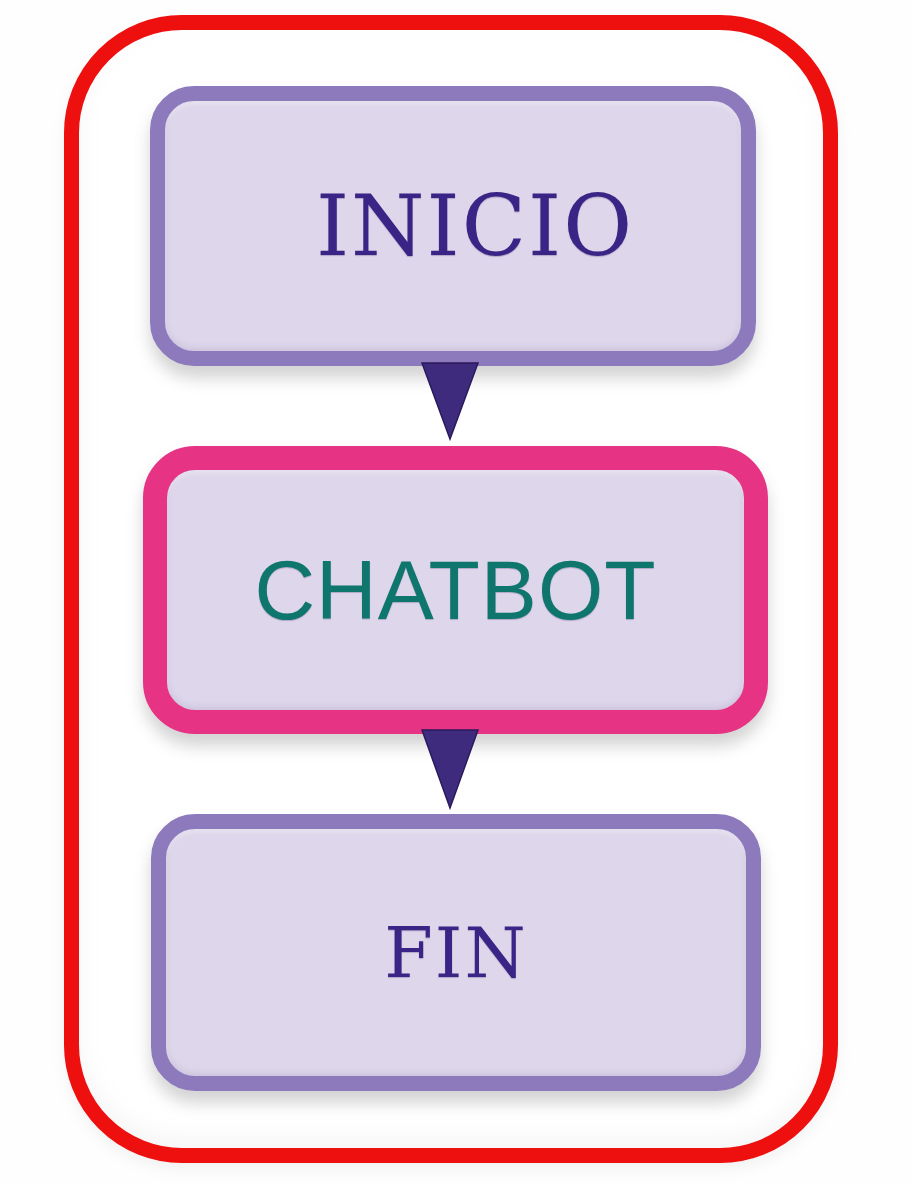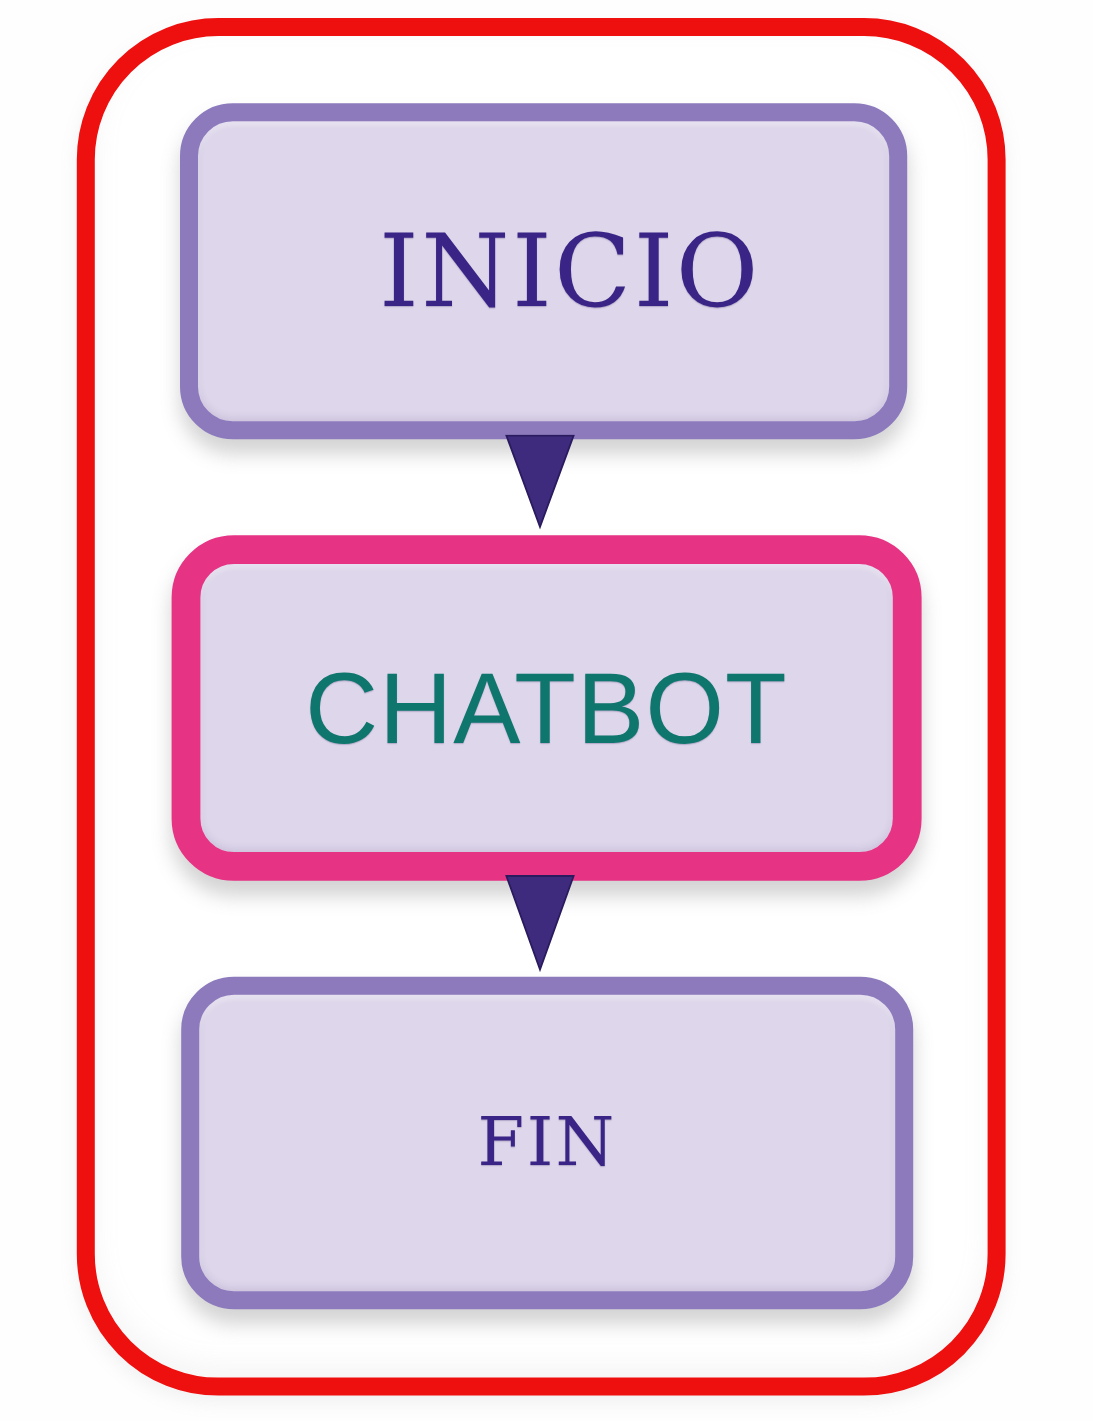--- a/index.html
+++ b/index.html
@@ -72,21 +72,21 @@
     letter-spacing: 2px;
     margin-left: 44px;
   }
   .sans-label {
     font-family: "Liberation Sans", sans-serif;
     font-size: 84px;
     letter-spacing: 1px;
   }
   .fin-label {
     font-family: "DejaVu Serif", serif;
-    font-size: 56px;
+    font-size: 70px;
     letter-spacing: 2px;
   }
   .connector-arrow {
     position: absolute;
     display: block;
   }
   .arrow-1 { left: 416px; top: 362px; }
   .arrow-2 { left: 416px; top: 729px; }
 </style>
 </head>

